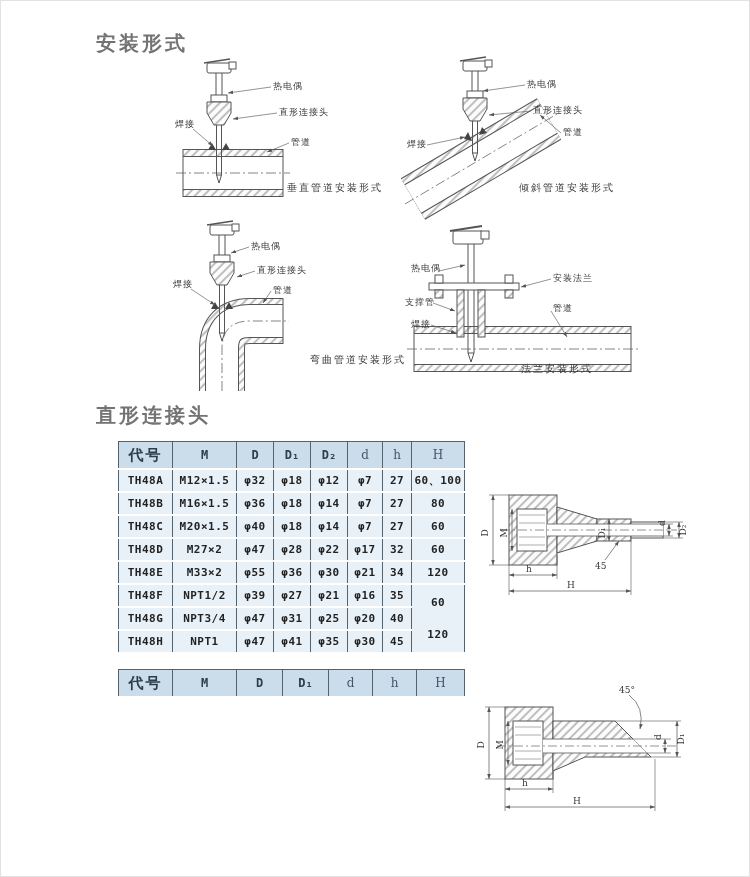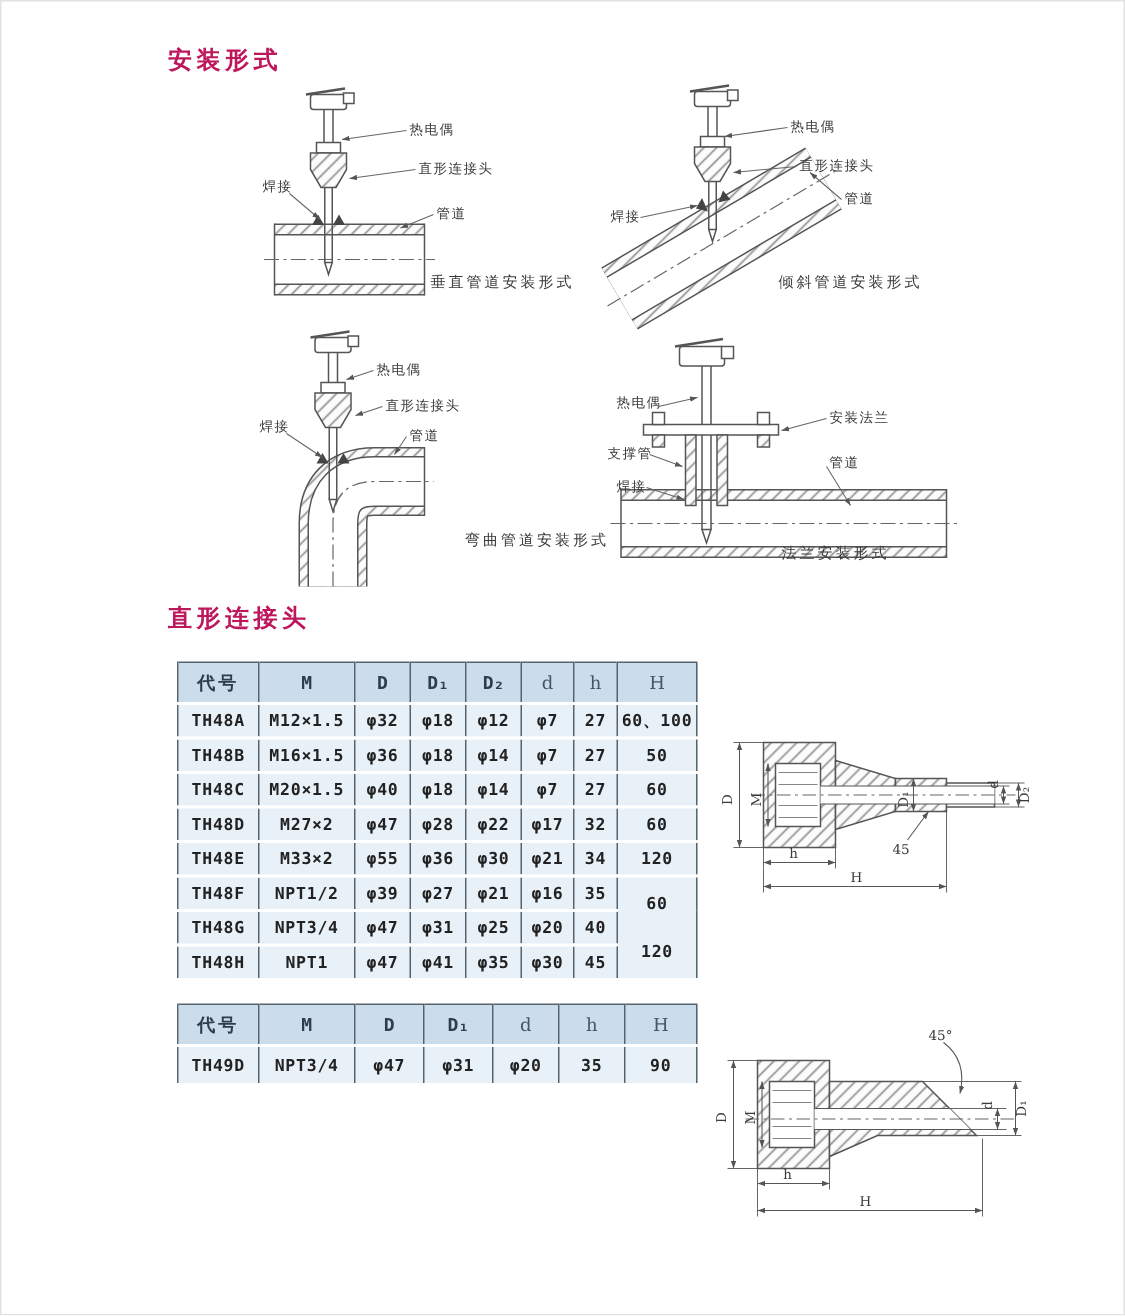--- a/index.html
+++ b/index.html
@@ -1,33 +1,33 @@
 <!DOCTYPE html>
 <html><head>
 <meta charset="utf-8">
 <style>
   html,body{margin:0;padding:0;background:#fff;}
   .page{position:relative;width:748px;height:875px;border:1px solid #e2e2e2;background:#fff;
         font-family:"Liberation Sans",sans-serif;overflow:hidden;}
-  .sec-title{position:absolute;color:#be185d;font-weight:bold;font-size:16px;letter-spacing:3px;margin-left:16px;}
+  .sec-title{position:absolute;color:#737373;font-weight:bold;font-size:20px;letter-spacing:3px;}
   #title1{left:95px;top:29px;}
   #title2{left:95px;top:401px;}
   .caption{position:absolute;font-family:Liberation Serif, serif;font-size:10px;color:#3a3a3a;letter-spacing:2px;}
   #cap1{left:286px;top:180px;} #cap2{left:518px;top:180px;}
   #cap3{left:309px;top:352px;} #cap4{left:520px;top:361px;}
   svg.dg{position:absolute;overflow:visible;}
   svg text{font-family:"DejaVu Serif",serif;fill:#3a3a3a;}
   .lbl{font-size:9px;letter-spacing:1px;}
   .dim{font-size:9px;}
   table.dtable{position:absolute;left:117px;border-collapse:collapse;table-layout:fixed;
                border:1px solid #55636f;}
   #tbl48{top:440px;} #tbl49{top:668px;}
   .dtable th{background:#cbdcea;height:26px;border-left:1px solid #55636f;border-right:1px solid #55636f;
              font-family:"DejaVu Sans Mono",monospace;font-weight:bold;font-size:12px;color:#2e3d4c;text-align:center;padding:0;}
-  .dtable th.cn{font-family:"Liberation Sans",sans-serif;font-size:12px;letter-spacing:2px;}
+  .dtable th.cn{font-family:"Liberation Sans",sans-serif;font-size:15px;letter-spacing:2px;}
   .dtable th.sr{font-family:"DejaVu Serif",serif;font-weight:normal;color:#44566a;}
   .dtable td{background:#e8f1f8;height:21px;border-left:1px solid #55636f;border-right:1px solid #55636f;
              font-family:"DejaVu Sans Mono",monospace;font-weight:bold;font-size:11px;color:#222;
              text-align:center;padding:0;letter-spacing:0.5px;}
   #tbl49 td{height:24px;}
   .dtable tr{border-bottom:2px solid #fff;}
   td.mh{white-space:pre-line;line-height:32px;}
 </style>
 </head>
 <body>
@@ -216,21 +216,21 @@
           <td>60、100</td>
     </tr>
     <tr>
       <td>TH48B</td>
           <td>M16×1.5</td>
           <td>φ36</td>
           <td>φ18</td>
           <td>φ14</td>
           <td>φ7</td>
           <td>27</td>
-          <td>50</td>
+          <td>80</td>
     </tr>
     <tr>
       <td>TH48C</td>
           <td>M20×1.5</td>
           <td>φ40</td>
           <td>φ18</td>
           <td>φ14</td>
           <td>φ7</td>
           <td>27</td>
           <td>60</td>
@@ -344,29 +344,20 @@
     <tbody>
         <tr>
       <th class="cn">代号</th>
       <th>M</th>
       <th>D</th>
       <th>D₁</th>
       <th class="sr">d</th>
       <th class="sr">h</th>
       <th class="sr">H</th>
     </tr>
-    <tr>
-      <td>TH49D</td>
-          <td>NPT3/4</td>
-          <td>φ47</td>
-          <td>φ31</td>
-          <td>φ20</td>
-          <td>35</td>
-          <td>90</td>
-    </tr>
   </tbody>
     </table>
 
   
   <svg class="dg" id="dw2" style="left:476px;top:676px" width="210" height="150" viewBox="0 0 210 150">
     <rect x="28" y="30" width="48" height="72" fill="url(#ht)" stroke="#555"></rect>
     <polygon points="76,44 138,44 174,80 108,80 76,94" fill="url(#ht)" stroke="#555"></polygon>
     <rect x="36" y="44" width="30" height="44" fill="#fff" stroke="#555"></rect>
     <line x1="38" y1="50" x2="64" y2="50" stroke="#777" stroke-width="0.6"></line>
     <line x1="38" y1="58" x2="64" y2="58" stroke="#777" stroke-width="0.6"></line>

